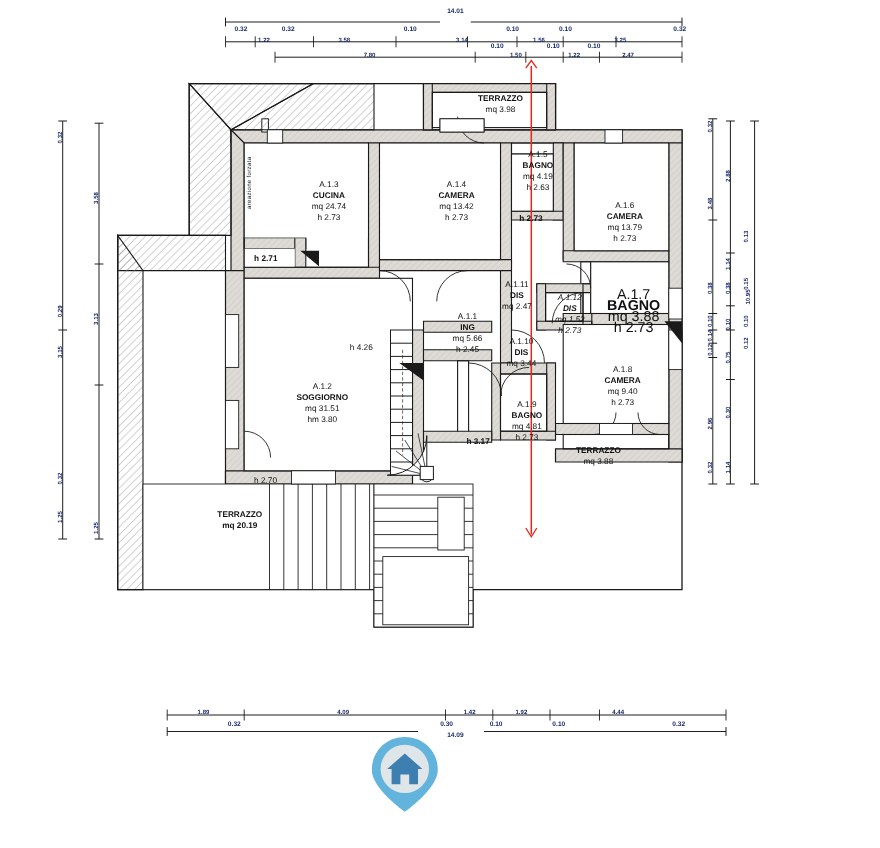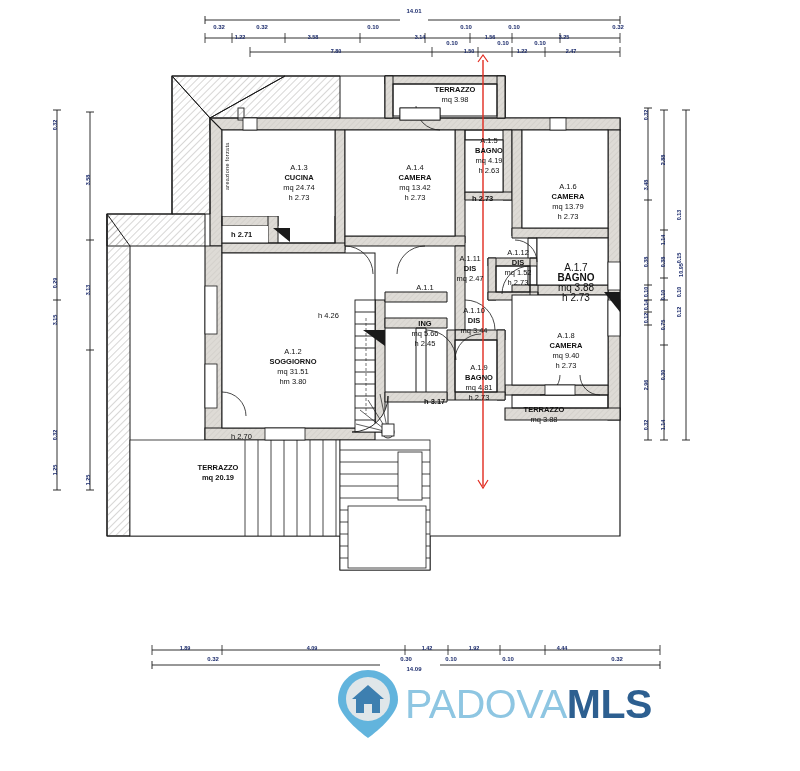--- a/index.html
+++ b/index.html
@@ -252,21 +252,21 @@
     <path d="M660,110 L668,110 M660,230 L668,230 M660,278 L668,278 M660,300 L668,300
              M660,345 L668,345 M660,440 L668,440"></path>
     <path d="M686,110 L686,440"></path>
     <path d="M682,110 L690,110 M682,440 L690,440"></path>
   </g>
 </svg>
 
 <div id="room-labels">
     <div class="lbl" style="left: 425px; top: 283px; transform: translateX(-50%); text-align: center; font-size: 7.5px; line-height: 10px; color: rgb(17, 17, 17);">
       <div>A.1.1</div>
-      <div style="font-weight:600;margin-top:26px;">ING</div>
+      <div style="font-weight:600;">ING</div>
       <div>mq 5.66</div>
       <div>h 2.45</div>
     </div>
     <div class="lbl" style="left: 293px; top: 347px; transform: translateX(-50%); text-align: center; font-size: 7.5px; line-height: 10px; color: rgb(17, 17, 17);">
       <div>A.1.2</div>
       <div style="font-weight:600;">SOGGIORNO</div>
       <div>mq 31.51</div>
       <div>hm 3.80</div>
     </div>
     <div class="lbl" style="left: 299px; top: 163px; transform: translateX(-50%); text-align: center; font-size: 7.5px; line-height: 10px; color: rgb(17, 17, 17);">
@@ -286,21 +286,21 @@
       <div style="font-weight:600;">BAGNO</div>
       <div>mq 4.19</div>
       <div>h 2.63</div>
     </div>
     <div class="lbl" style="left: 568px; top: 158px; transform: translateX(-50%); text-align: center; font-size: 7.5px; line-height: 10px; color: rgb(17, 17, 17); margin-top: 24px;">
       <div>A.1.6</div>
       <div style="font-weight:600;">CAMERA</div>
       <div>mq 13.79</div>
       <div>h 2.73</div>
     </div>
-    <div class="lbl" style="left: 576px; top: 263px; transform: translateX(-50%); text-align: center; font-size: 10px; line-height: 10px; color: rgb(17, 17, 17);">
+    <div class="lbl" style="left: 576px; top: 263px; transform: translateX(-50%); text-align: center; font-size: 13px; line-height: 10px; color: rgb(17, 17, 17);">
       <div>A.1.7</div>
       <div style="font-weight:600;">BAGNO</div>
       <div>mq 3.88</div>
       <div>h 2.73</div>
     </div>
     <div class="lbl" style="left: 566px; top: 331px; transform: translateX(-50%); text-align: center; font-size: 7.5px; line-height: 10px; color: rgb(17, 17, 17);">
       <div>A.1.8</div>
       <div style="font-weight:600;">CAMERA</div>
       <div>mq 9.40</div>
       <div>h 2.73</div>
@@ -314,21 +314,21 @@
     <div class="lbl" style="left: 474px; top: 306px; transform: translateX(-50%); text-align: center; font-size: 7.5px; line-height: 10px; color: rgb(17, 17, 17);">
       <div>A.1.10</div>
       <div style="font-weight:600;">DIS</div>
       <div>mq 3.44</div>
     </div>
     <div class="lbl" style="left: 470px; top: 254px; transform: translateX(-50%); text-align: center; font-size: 7.5px; line-height: 10px; color: rgb(17, 17, 17);">
       <div>A.1.11</div>
       <div style="font-weight:600;">DIS</div>
       <div>mq 2.47</div>
     </div>
-    <div class="lbl" style="left: 518px; top: 248px; transform: translateX(-50%); text-align: center; font-size: 7.5px; line-height: 10px; color: rgb(17, 17, 17);">
+    <div class="lbl" style="left: 518px; top: 266px; transform: translateX(-50%); text-align: center; font-size: 7.5px; line-height: 10px; color: rgb(17, 17, 17); font-style: italic;">
       <div>A.1.12</div>
       <div style="font-weight:600;">DIS</div>
       <div>mq 1.52</div>
       <div>h 2.73</div>
     </div>
   </div>
 <div id="terrace-labels">
     <div class="lbl" style="left: 455px; top: 85px; transform: translateX(-50%); text-align: center; font-size: 7.5px; line-height: 10px; font-weight: 600;">
       <div>TERRAZZO</div>
       <div style="font-weight:400;">mq 3.98</div>
@@ -413,16 +413,13 @@
 <div class="lbl" id="vert-note" style="left:224px;top:190px;font-size:5.5px;color:#1a1a1a;transform:rotate(-90deg);transform-origin:left top;letter-spacing:.3px;">areazione forzata</div>
 
 <div id="logo">
   <span class="pin">
     <svg viewBox="0 0 66 72" width="66" height="72">
       <path d="M33 2 C16 2 3 15 3 32 C3 49 33 70 33 70 C33 70 63 49 63 32 C63 15 50 2 33 2 Z" fill="#62b4dd"></path>
       <circle cx="33" cy="31" r="22" fill="#dfe6e9"></circle>
       <path d="M33 17 L49 31 L45 31 L45 45 L37 45 L37 36 L29 36 L29 45 L21 45 L21 31 L17 31 Z" fill="#3d7fb0"></path>
     </svg>
   </span>
-  <span class="wordmark">
-    <span class="wm-light">PADOVA</span><span class="wm-dark">MLS</span>
-  </span>
 </div>
 
 </body></html>

